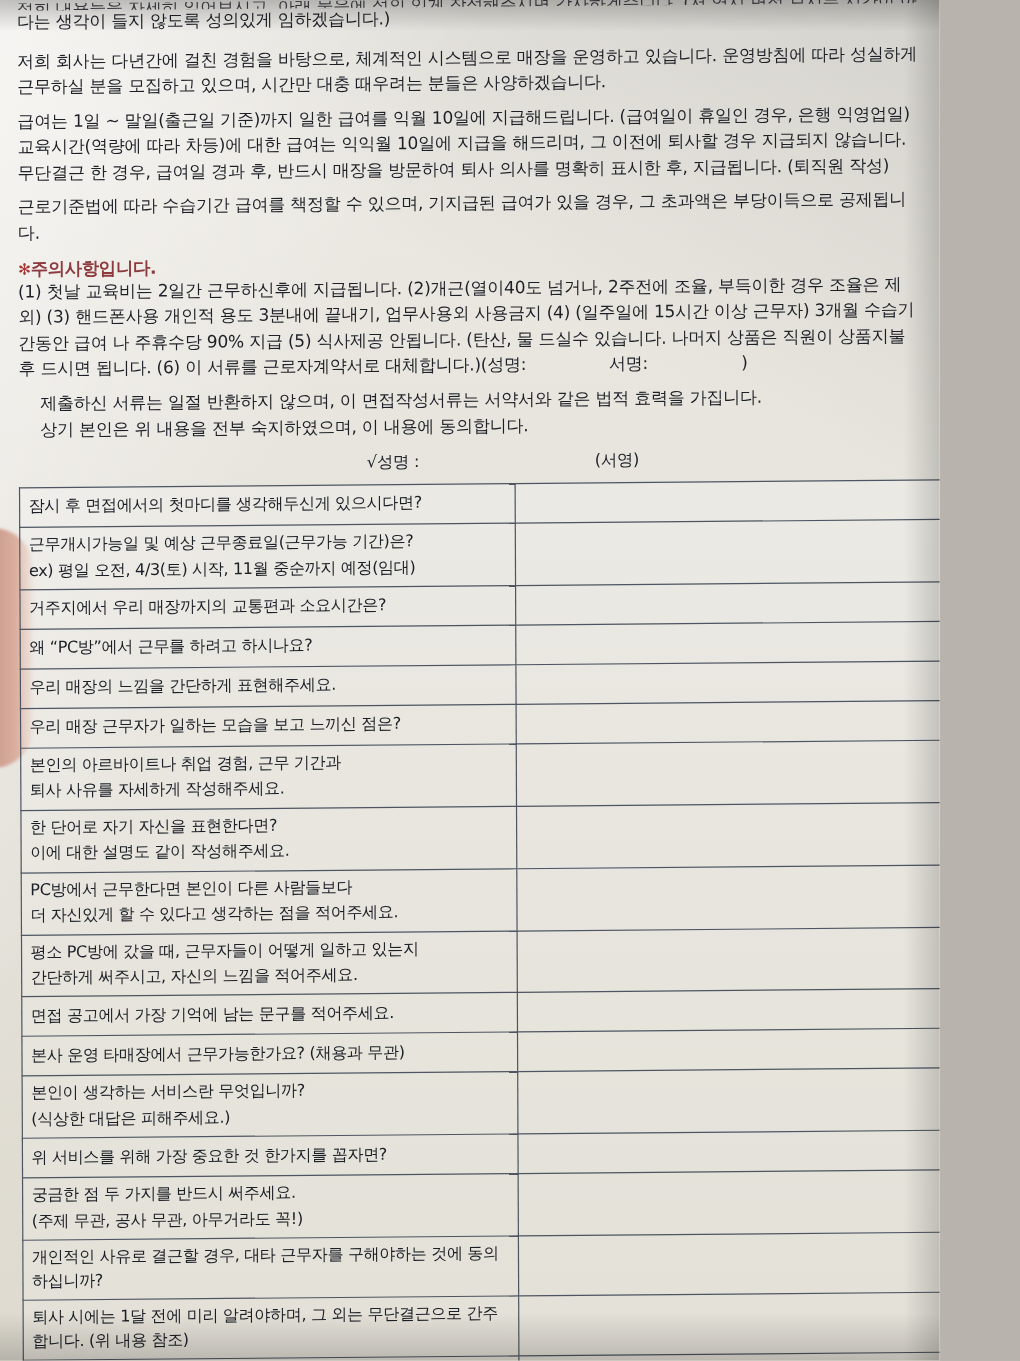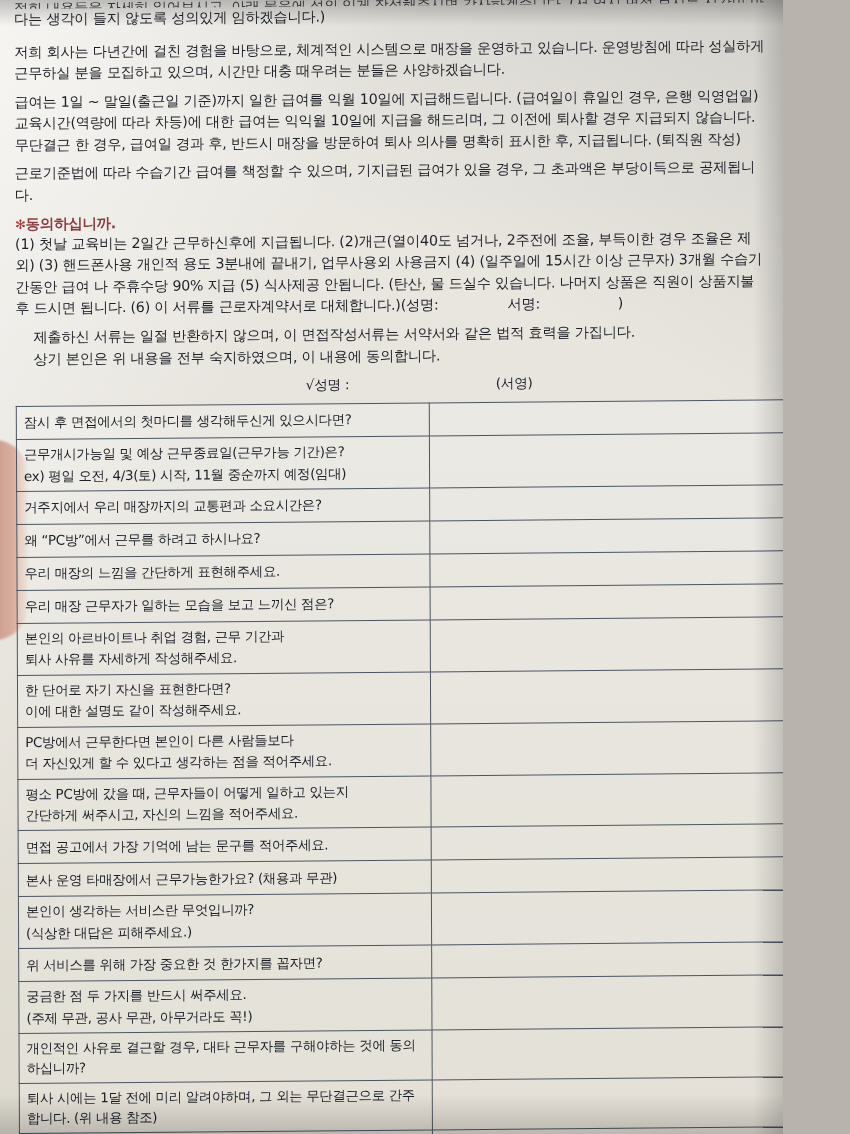--- a/index.html
+++ b/index.html
@@ -137,21 +137,21 @@
     <div class="top-text">
       <div class="line clip-top">적힌 내용들을 자세히 읽어보시고, 아래 물음에 성의 있게 작성해주시면 감사하겠습니다. (저 역시 면접 보시는 시간이 아깝</div>
       <div class="line">다는 생각이 들지 않도록 성의있게 임하겠습니다.)</div>
     </div>
 
     <div class="line gap-md">저희 회사는 다년간에 걸친 경험을 바탕으로, 체계적인 시스템으로 매장을 운영하고 있습니다. 운영방침에 따라 성실하게 근무하실 분을 모집하고 있으며, 시간만 대충 때우려는 분들은 사양하겠습니다.</div>
     <div class="line gap-sm">급여는 1일 ~ 말일(출근일 기준)까지 일한 급여를 익월 10일에 지급해드립니다. (급여일이 휴일인 경우, 은행 익영업일) 교육시간(역량에 따라 차등)에 대한 급여는 익익월 10일에 지급을 해드리며, 그 이전에 퇴사할 경우 지급되지 않습니다. 무단결근 한 경우, 급여일 경과 후, 반드시 매장을 방문하여 퇴사 의사를 명확히 표시한 후, 지급됩니다. (퇴직원 작성)</div>
     <div class="line gap-sm">근로기준법에 따라 수습기간 급여를 책정할 수 있으며, 기지급된 급여가 있을 경우, 그 초과액은 부당이득으로 공제됩니다.</div>
 
     <div class="caution">
-      <span class="star">✻</span><span>동의하십니까.</span>
+      <span class="star">✻</span><span>주의사항입니다.</span>
     </div>
 
     <div class="line">(1) 첫날 교육비는 2일간 근무하신후에 지급됩니다. (2)개근(열이40도 넘거나, 2주전에 조율, 부득이한 경우 조율은 제외) (3) 핸드폰사용 개인적 용도 3분내에 끝내기, 업무사용외 사용금지 (4) (일주일에 15시간 이상 근무자) 3개월 수습기간동안 급여 나 주휴수당 90% 지급 (5) 식사제공 안됩니다. (탄산, 물 드실수 있습니다. 나머지 상품은 직원이 상품지불 후 드시면 됩니다. (6) 이 서류를 근로자계약서로 대체합니다.)(성명:                서명:                  )</div>
 
     <div class="line gap-sm" style="padding-left:18px">제출하신 서류는 일절 반환하지 않으며, 이 면접작성서류는 서약서와 같은 법적 효력을 가집니다.</div>
     <div class="line" style="padding-left:18px">상기 본인은 위 내용을 전부 숙지하였으며, 이 내용에 동의합니다.</div>
 
     <div class="sig-row">
       <span class="s1">√성명 :</span>
       <span>(서영)</span>

